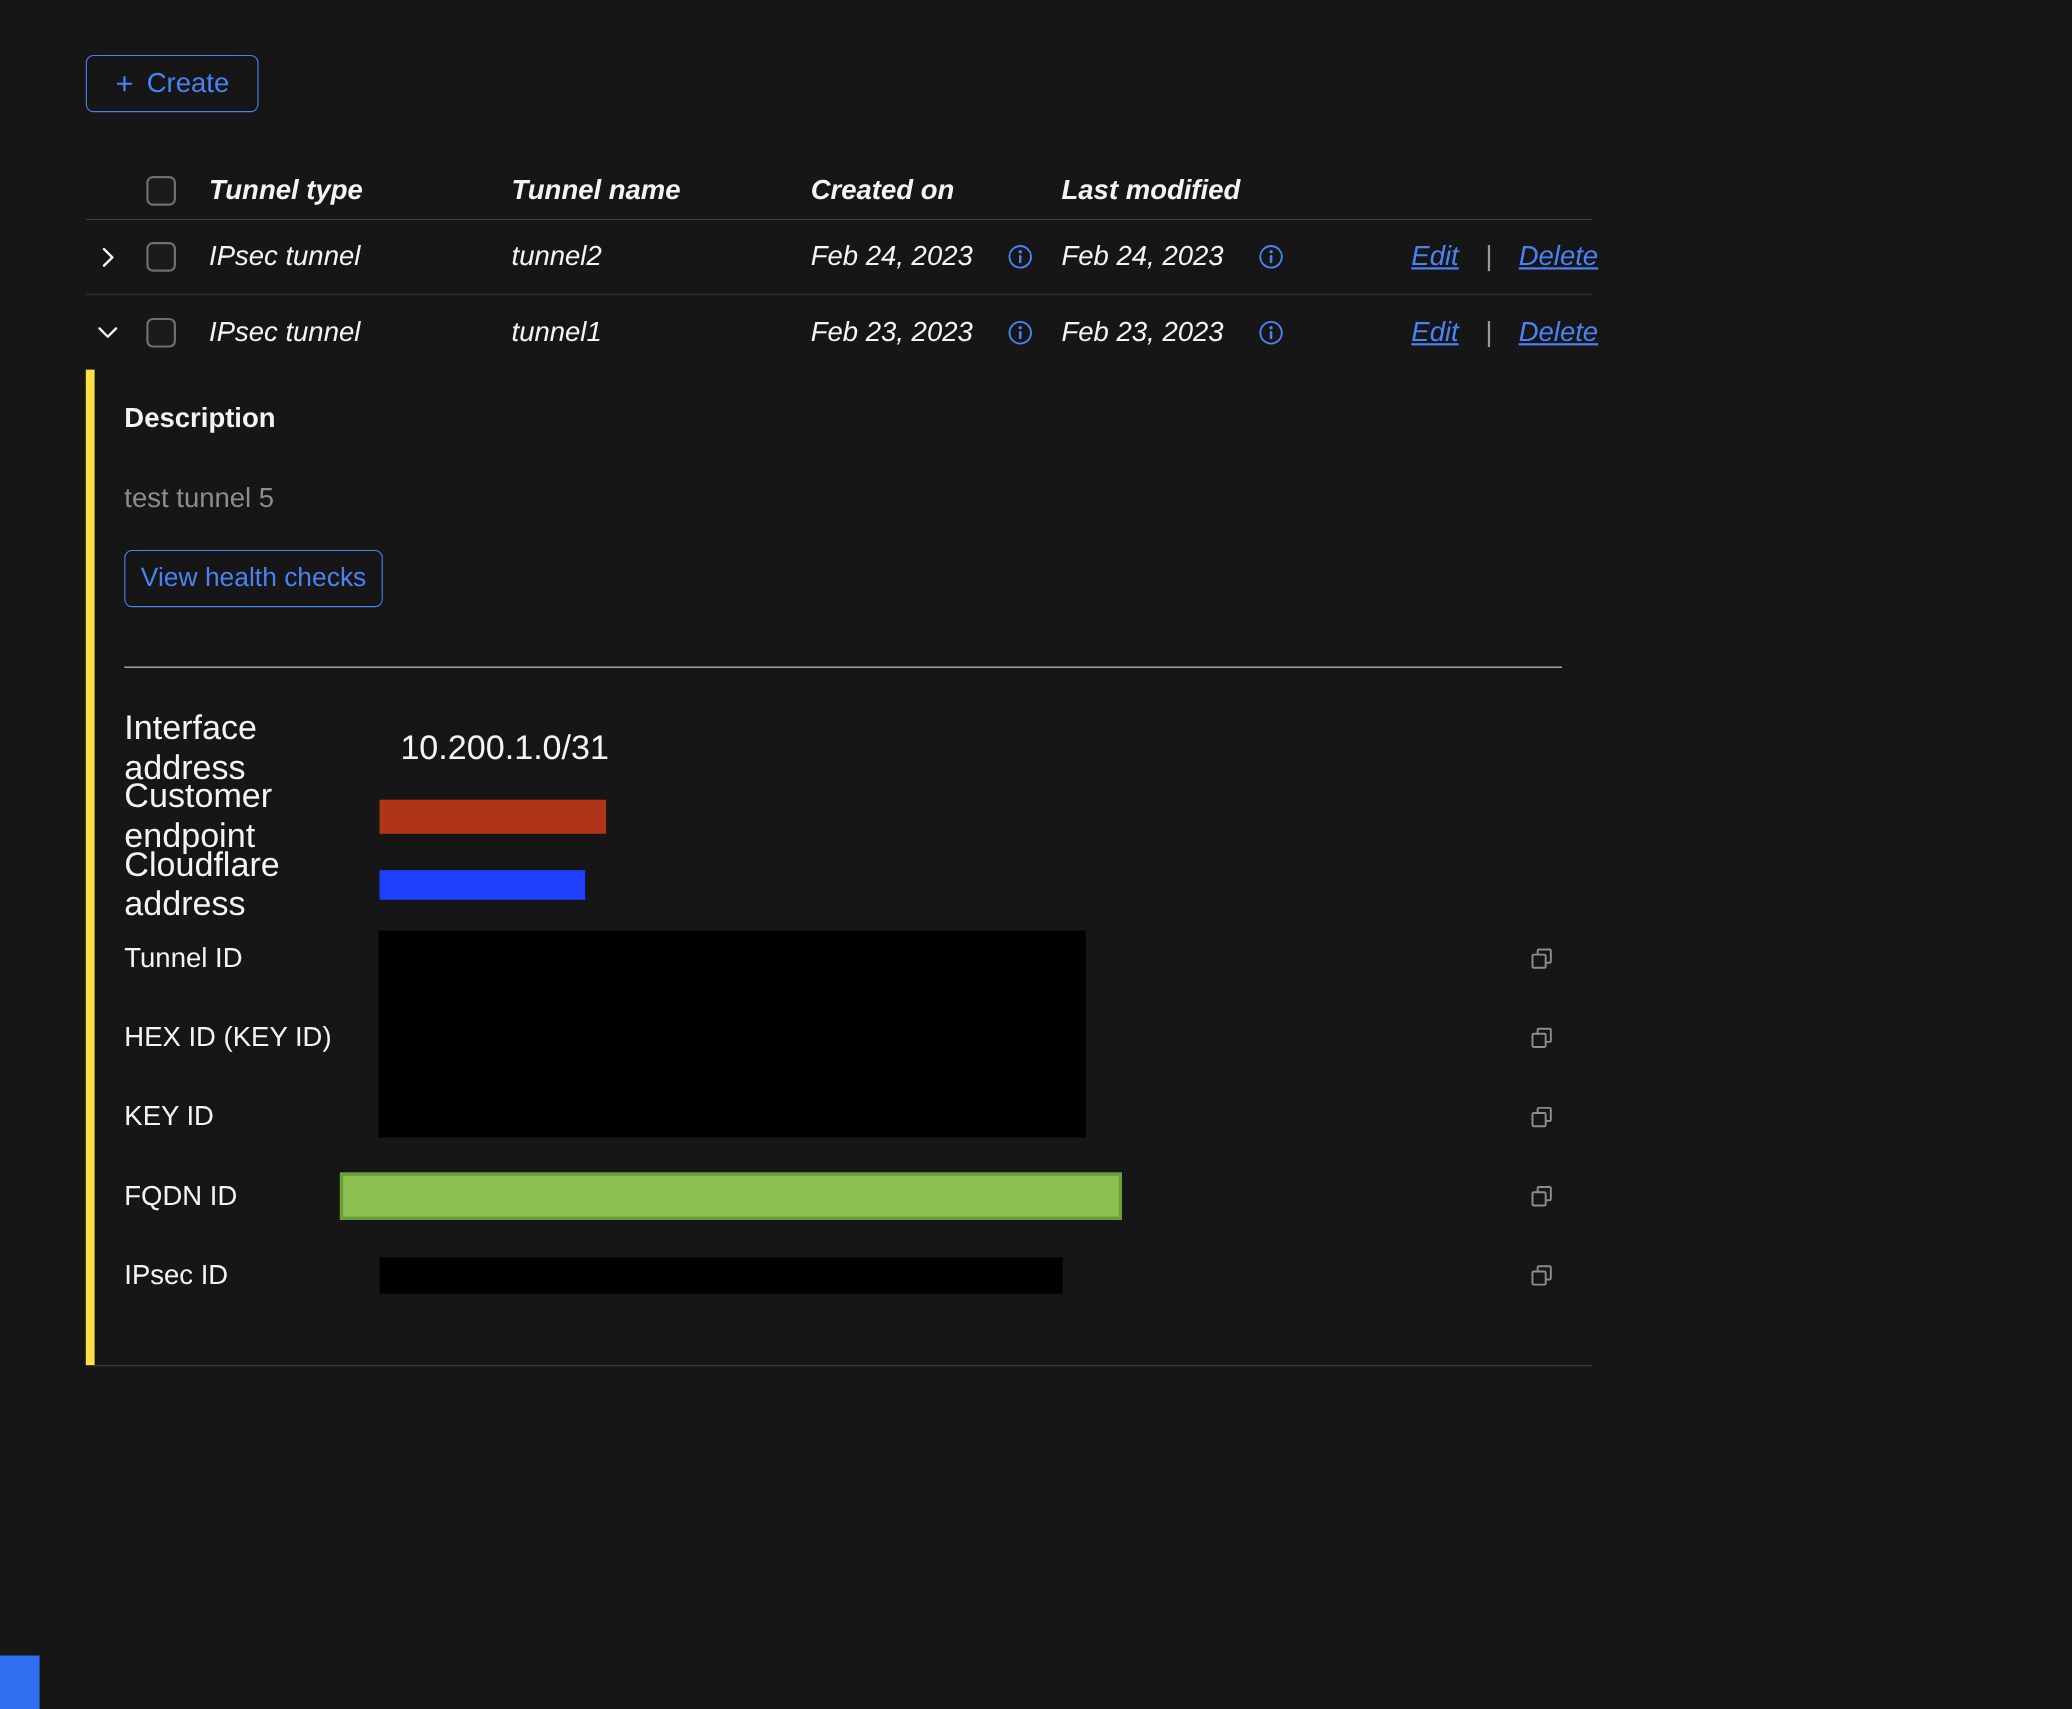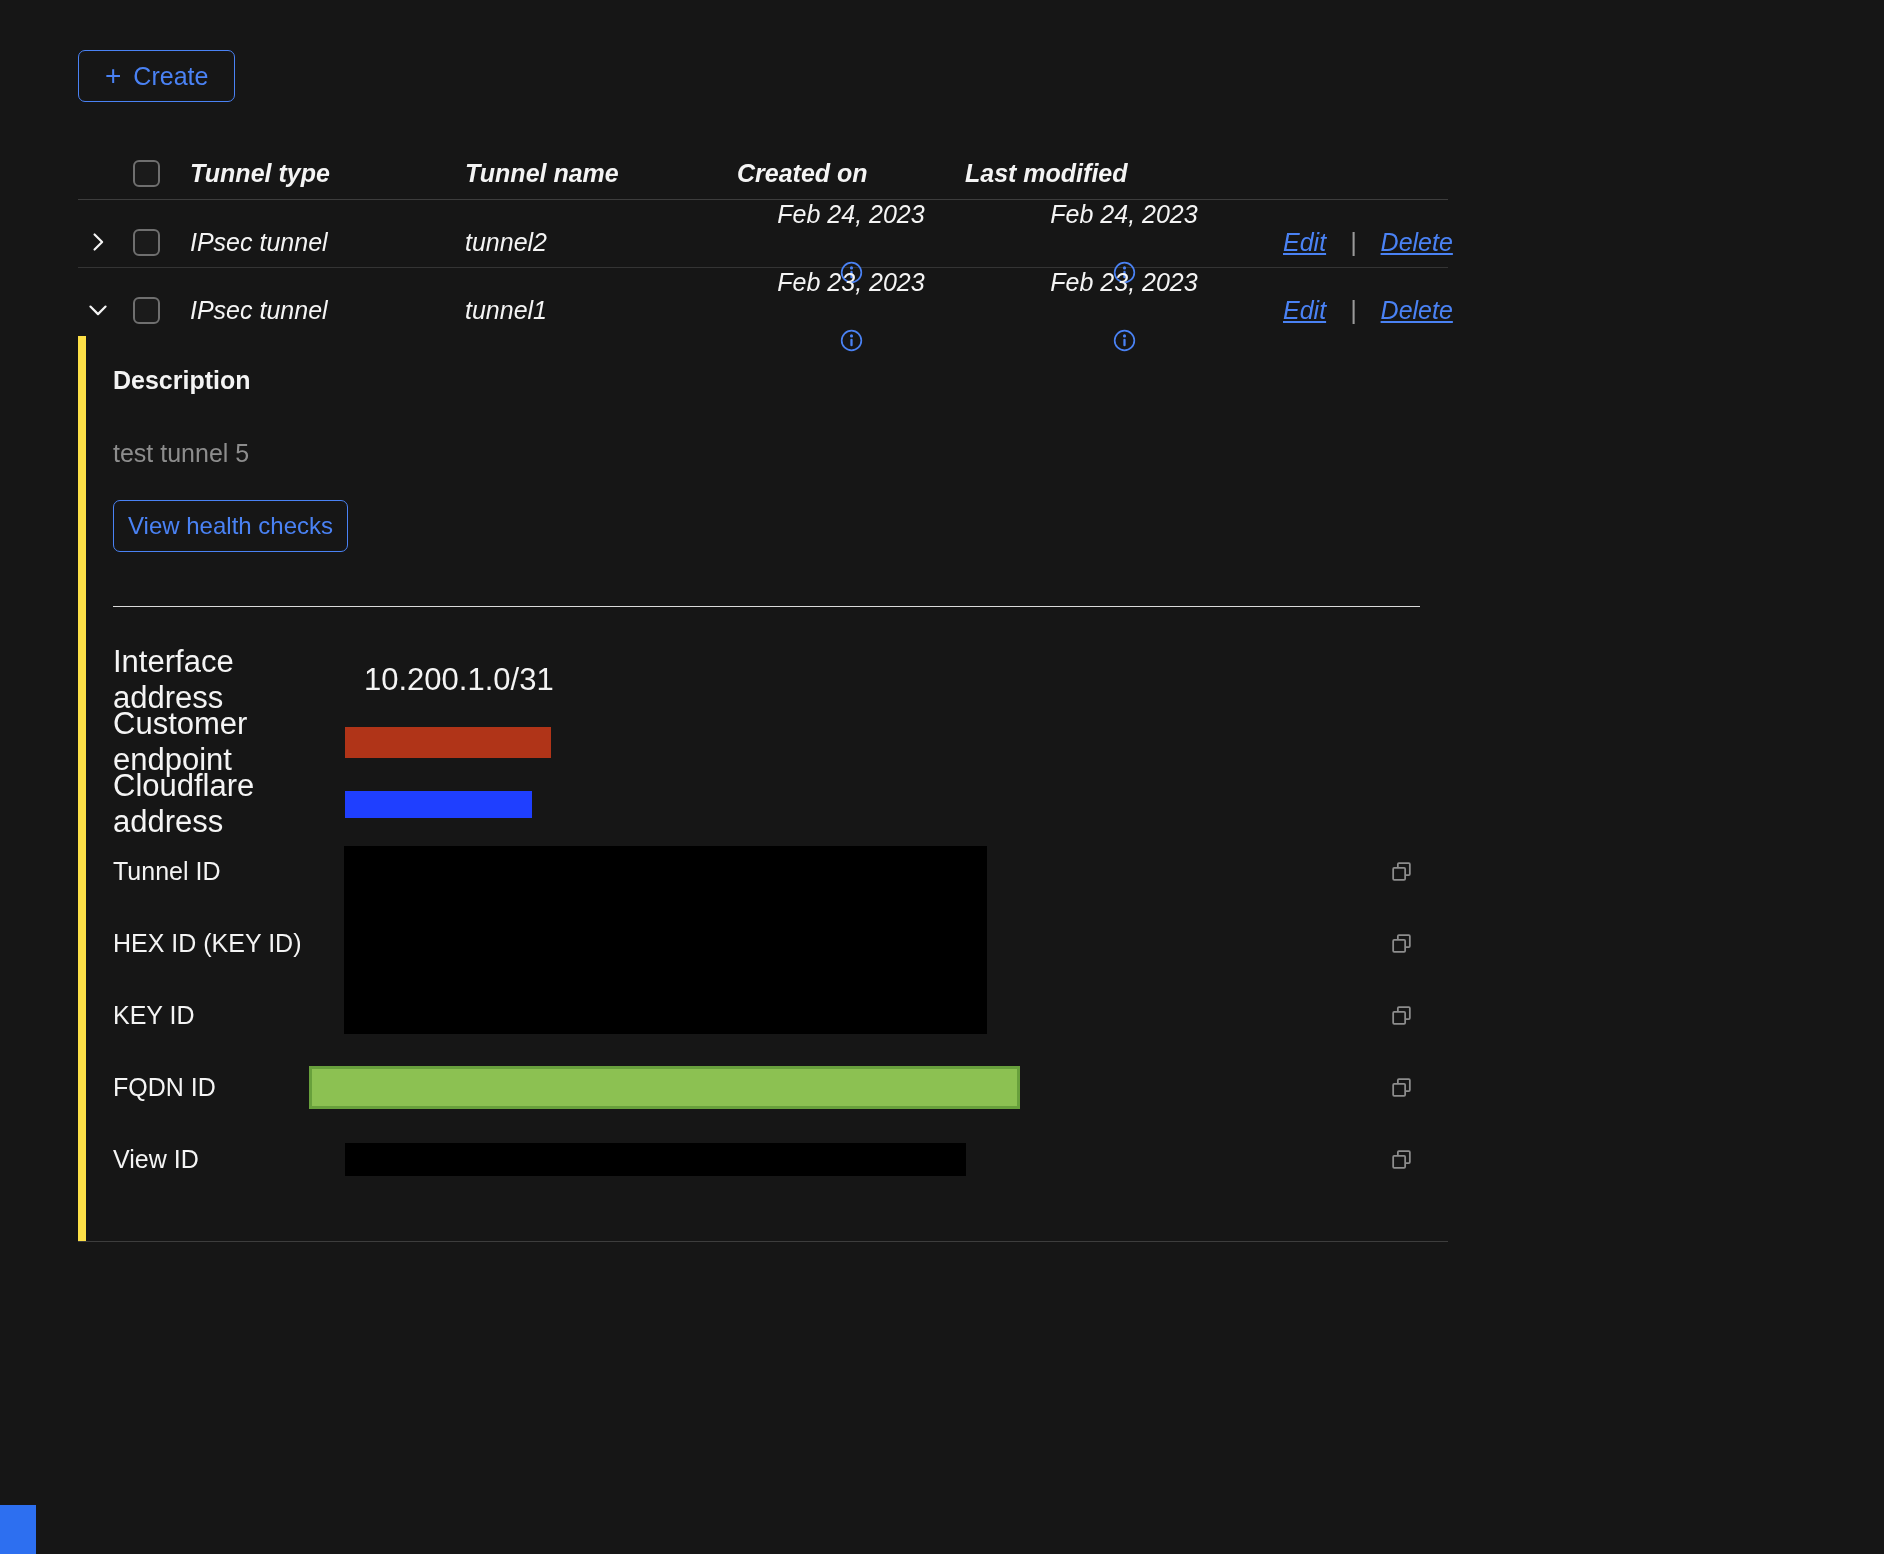--- a/index.html
+++ b/index.html
@@ -28,21 +28,21 @@
   }
   .tbl-header { margin-top: 46px; height: 52px; border-bottom: 1px solid #3d3d3d; font-weight: 700; }
   .tbl-row { height: 68px; }
   .tbl-row.bordered { border-bottom: 1px solid #343434; }
   .chev-btn { background: none; border: none; cursor: pointer; width: 40px; height: 40px;
     display: inline-flex; align-items: center; justify-content: center; padding: 0; }
   .checkbox {
     width: 27px; height: 27px; border: 2px solid #6f6f6f; border-radius: 6px;
     background: #1b1b1b; cursor: pointer; display: inline-block;
   }
-  .cell-date { display: flex; align-items: center; gap: 32px; flex-direction: column; }
+  .cell-date { display: flex; align-items: center; gap: 32px; }
   .info-btn { background: none; border: none; padding: 0; cursor: pointer; display: inline-flex; }
   .actions { display: flex; justify-content: flex-end; align-items: center; gap: 24px; padding-right: 22px; }
   .link { color: #4a82f4; text-decoration: underline; cursor: pointer; font-size: 25px; }
   .sep { color: #9a9a9a; }
 
   
   .detail { border-left: 8px solid #fde047; padding: 30px 28px 46px 27px; }
   .desc-label { font-size: 25px; font-weight: 600; }
   .desc-value { margin-top: 44px; font-size: 25px; color: #8d8d8d; }
   .health-btn {
@@ -236,21 +236,21 @@
         <span class="redact-green"></span>
         <button class="copy-btn">
           <svg width="25" height="25" viewBox="0 0 24 24" fill="none" stroke="#8d8d8d" stroke-width="1.7" stroke-linejoin="round">
               <path d="M8.5 8.5V5a1 1 0 0 1 1-1H19a1 1 0 0 1 1 1v9.5a1 1 0 0 1-1 1h-3.5"></path>
               <rect x="4" y="8.5" width="11.5" height="11.5" rx="1"></rect>
             </svg>
         </button>
       </div>
 
       <div class="id-row">
-        <span class="field-label">View ID</span>
+        <span class="field-label">IPsec ID</span>
         <span class="redact-black-small"></span>
         <button class="copy-btn">
           <svg width="25" height="25" viewBox="0 0 24 24" fill="none" stroke="#8d8d8d" stroke-width="1.7" stroke-linejoin="round">
               <path d="M8.5 8.5V5a1 1 0 0 1 1-1H19a1 1 0 0 1 1 1v9.5a1 1 0 0 1-1 1h-3.5"></path>
               <rect x="4" y="8.5" width="11.5" height="11.5" rx="1"></rect>
             </svg>
         </button>
       </div>
 
     </div>

